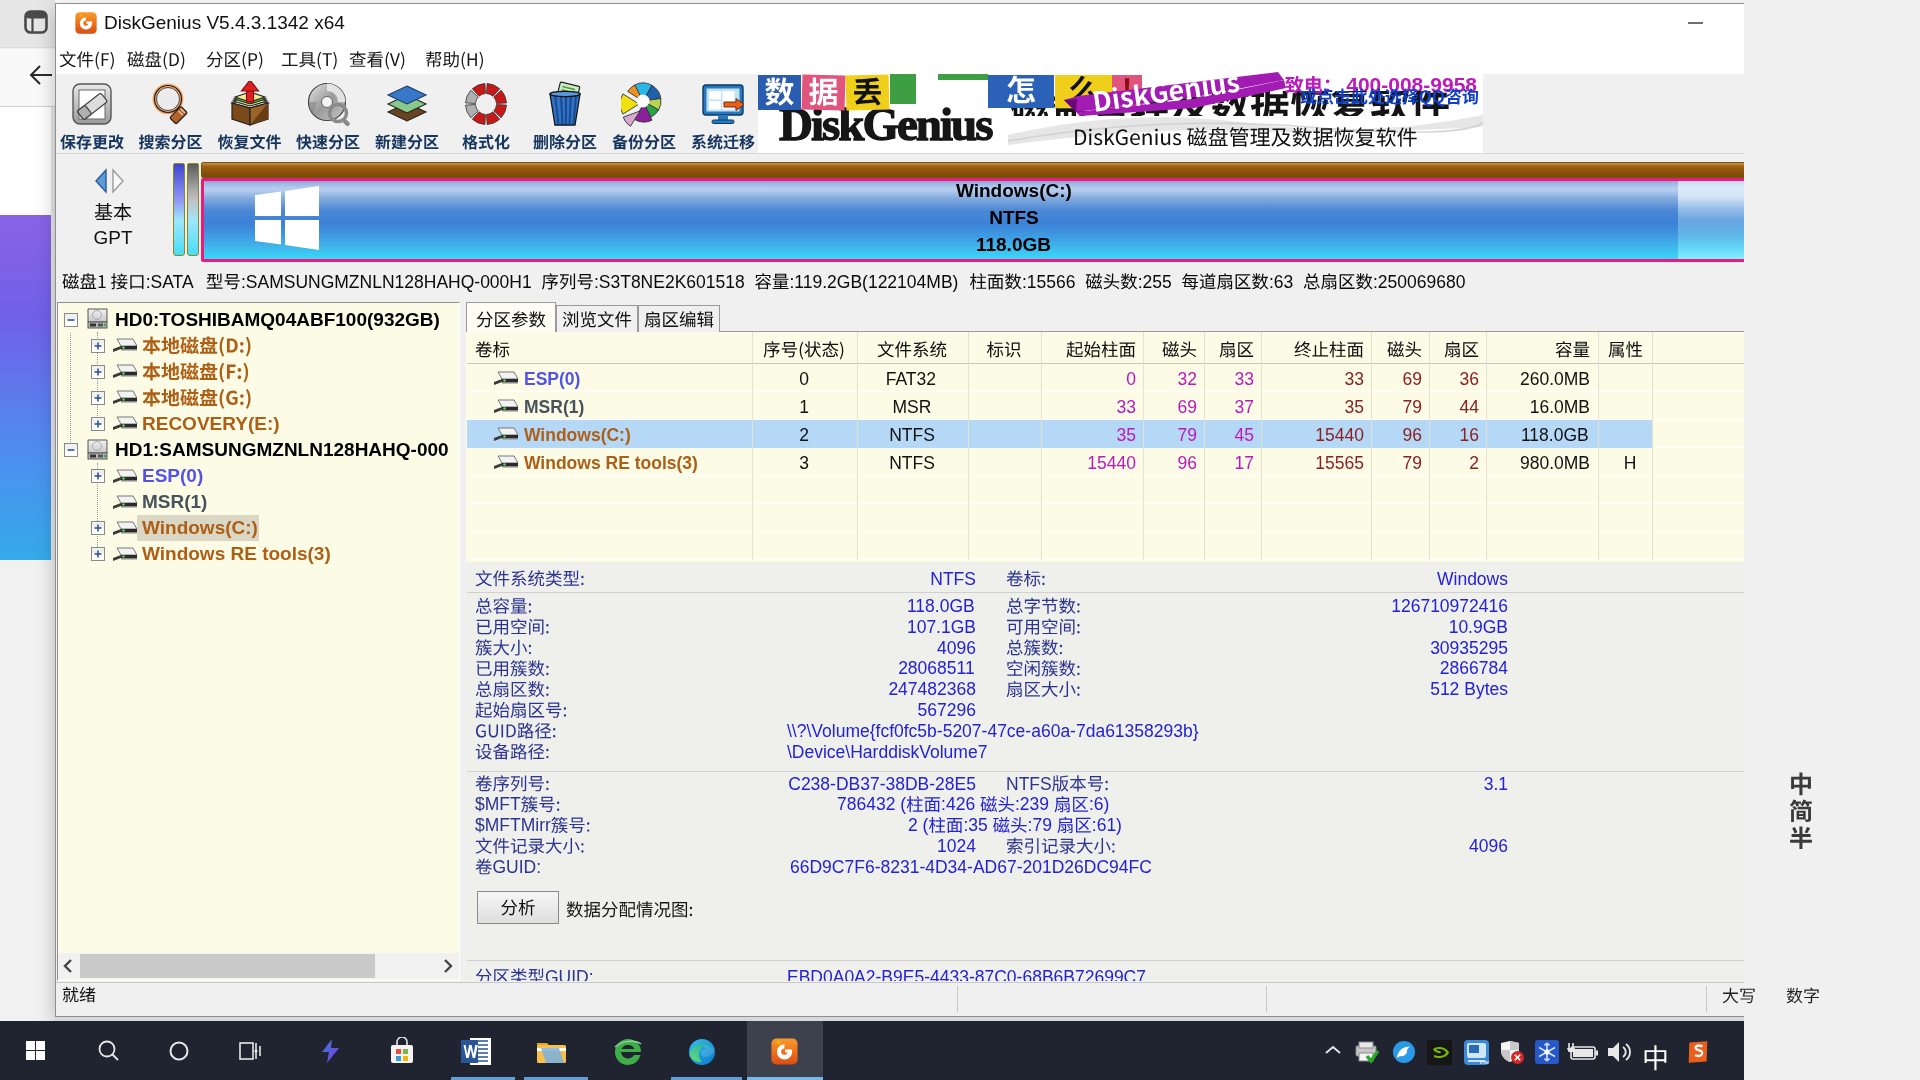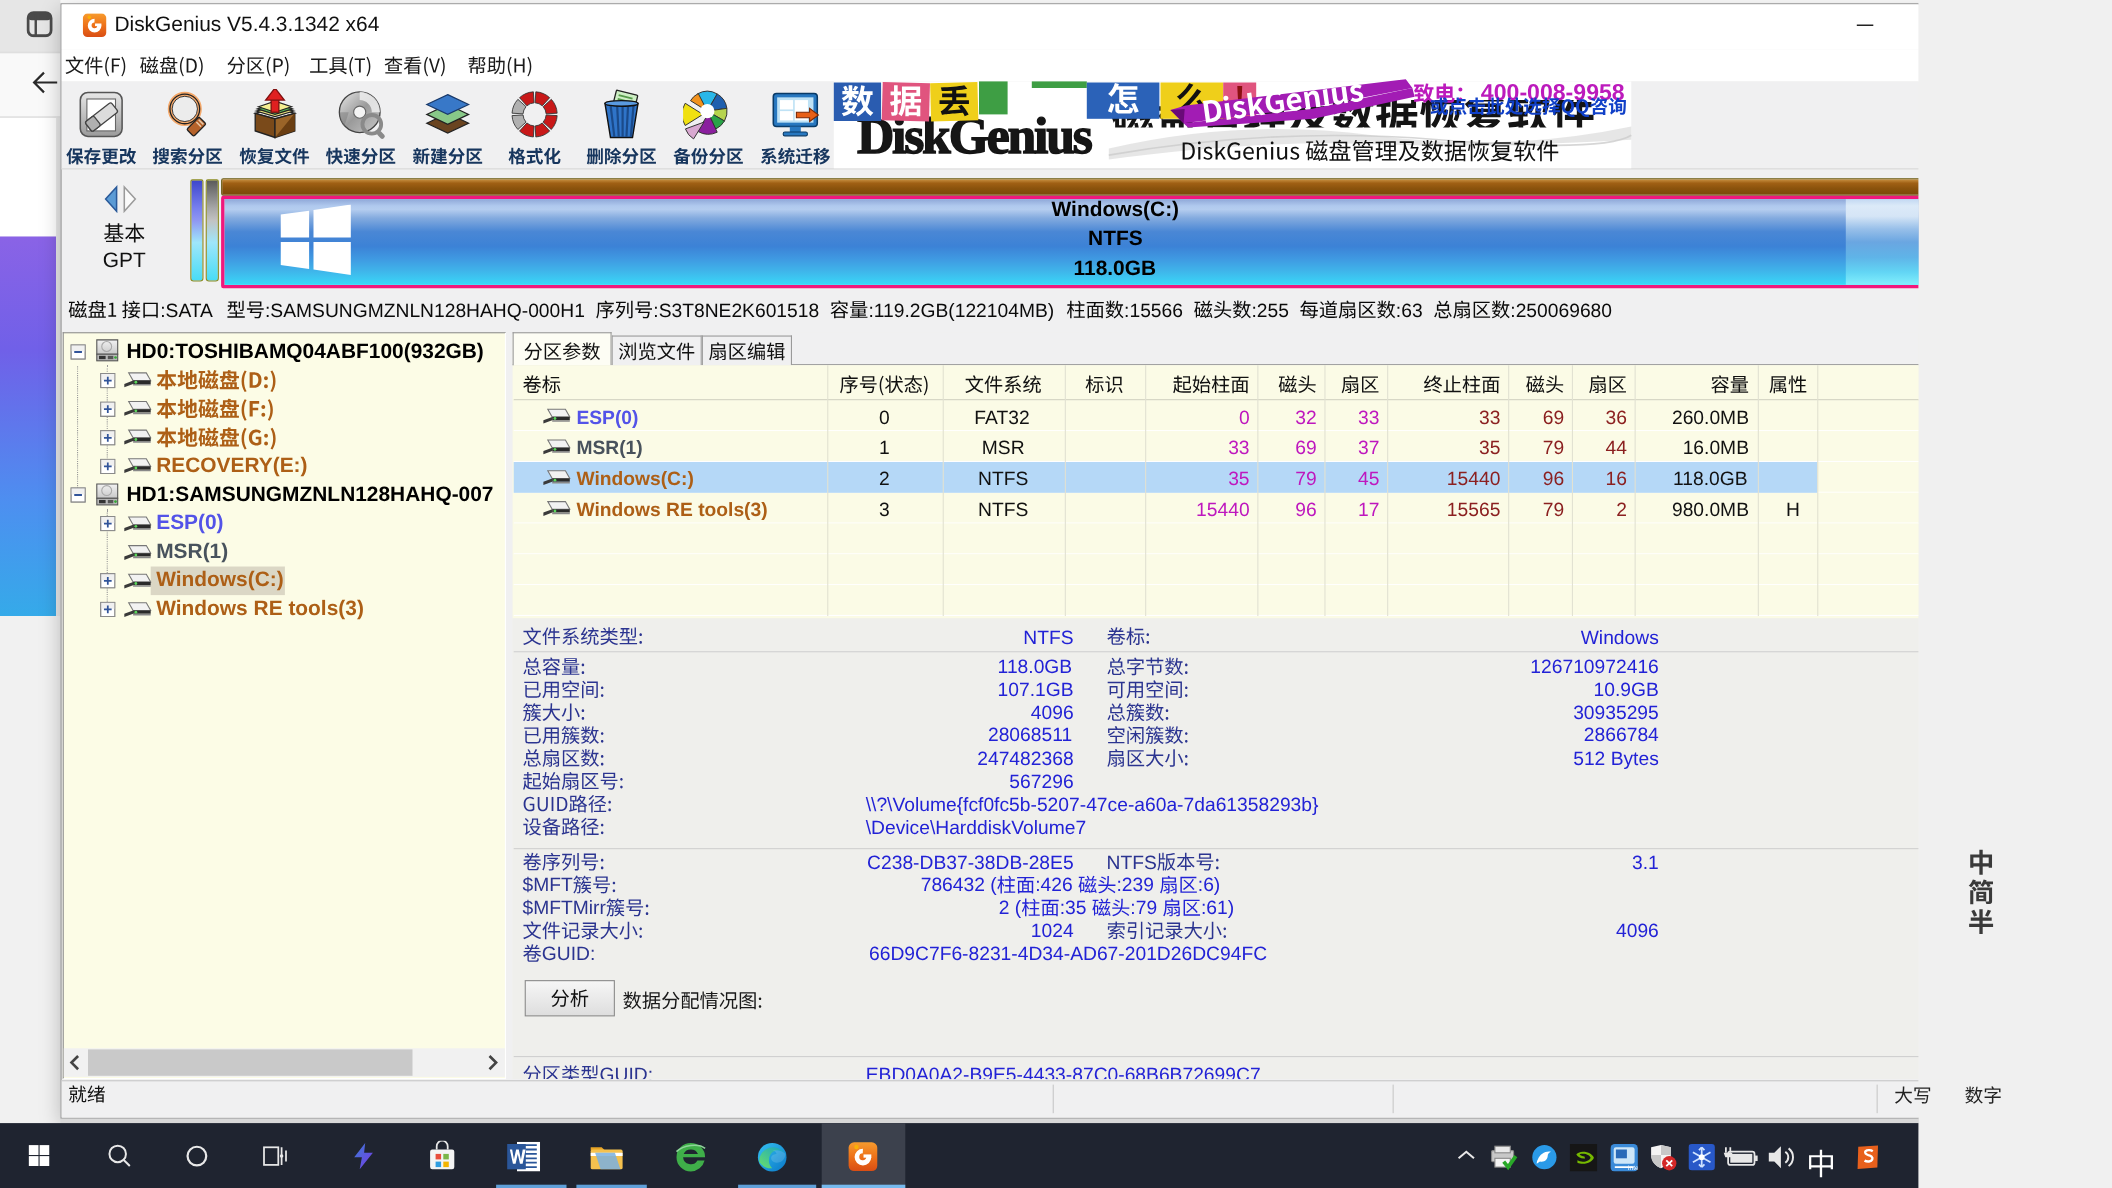--- a/index.html
+++ b/index.html
@@ -208,21 +208,21 @@
               <stop offset="0" stop-color="#f2f2f2"></stop>
               <stop offset="1" stop-color="#c8c8c8"></stop>
             </linearGradient>
           </defs>
           <path d="M2 1 h19 v13 h-19 z" fill="url(#dki)" stroke="#555" stroke-width="1"></path>
           <circle cx="11" cy="7" r="4.5" fill="none" stroke="#aaa" stroke-width="1"></circle>
           <rect x="2" y="14" width="19" height="6" fill="#b8b8b8" stroke="#555" stroke-width="1"></rect>
           <rect x="4" y="15.5" width="6" height="3" fill="#333"></rect>
           <rect x="12" y="15.5" width="5" height="3" fill="#555"></rect>
           <circle cx="19" cy="17" r="1.2" fill="#3a3"></circle>
-        </svg></div><span style="position:absolute;left:115px;top:438.067px;font:700 19px 'Liberation Sans',sans-serif;color:#000;white-space:pre;line-height:24.7px;">HD1:SAMSUNGMZNLN128HAHQ-007</span><svg style="position:absolute;left:91px;top:469.1px" width="14" height="14" viewBox="0 0 14 14">
+        </svg></div><span style="position:absolute;left:115px;top:438.067px;font:700 19px 'Liberation Sans',sans-serif;color:#000;white-space:pre;line-height:24.7px;">HD1:SAMSUNGMZNLN128HAHQ-000</span><svg style="position:absolute;left:91px;top:469.1px" width="14" height="14" viewBox="0 0 14 14">
         <rect x="0.5" y="0.5" width="13" height="13" fill="#fff" stroke="#8a8a8a"></rect>
         <rect x="0.5" y="0.5" width="13" height="6" fill="#f0f0f0" stroke="none"></rect>
         <rect x="0.5" y="0.5" width="13" height="13" fill="none" stroke="#8a8a8a"></rect>
         <path d="M3.5 7h7" stroke="#31549a" stroke-width="1.6"></path>
         <path d="M7 3.5v7" stroke="#31549a" stroke-width="1.6"></path>
       </svg><div style="position:absolute;left:111px;top:468.6px"><svg width="27" height="15" viewBox="0 0 27 15">
           <polygon points="6,1 22,1 26,8 10,8" fill="#f2f2f2" stroke="#777" stroke-width="1"></polygon>
           <polygon points="10,8 26,8 26,11 10,11" fill="#2a2a2a"></polygon>
           <polygon points="2,11 10,8 10,11 2,14" fill="#3a3a3a"></polygon>
           <polygon points="10,11 26,11 26,12.5 10,12.5" fill="#888"></polygon>

